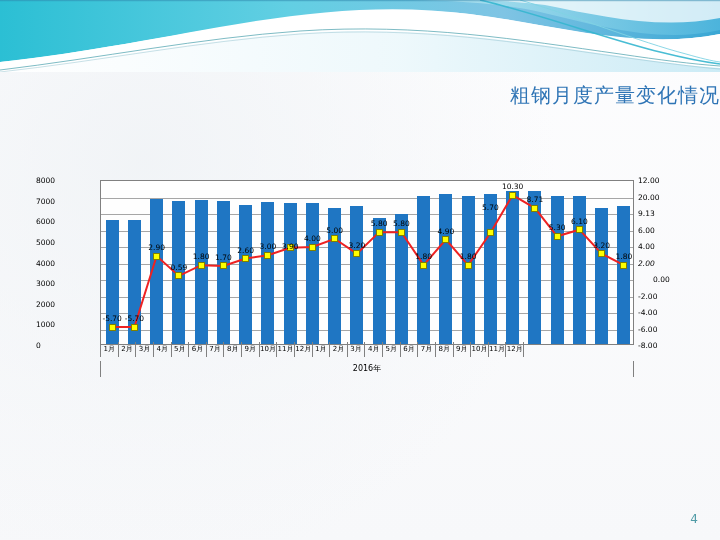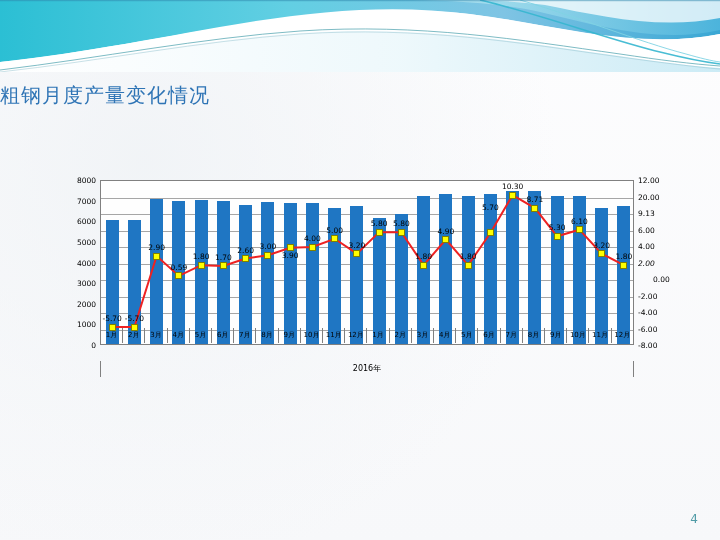--- a/index.html
+++ b/index.html
@@ -22,21 +22,21 @@
     position: absolute; top: 0; left: 0;
     width: 720px; height: 72px;
     overflow: hidden;
   }
   #header-wave svg { display: block; }
 
   
   #page-title {
     position: absolute;
     left: 0; right: 0; top: 82px;
-    text-align: left;
+    text-align: right;
     font-size: 20px;
     color: #2e74b5;
     letter-spacing: 1px;
     font-family: "DejaVu Sans", "Liberation Sans", sans-serif;
     font-weight: 400;
   }
 
   
   #chart-area {
     position: absolute;
@@ -94,42 +94,41 @@
     position: absolute;
     font-size: 7.5px;
     color: #000;
     white-space: nowrap;
     font-family: "DejaVu Sans","Liberation Sans",sans-serif;
     transform: translate(-50%, -100%);
   }
   
   .ytick {
     position: absolute;
-    right: 582px;
+    right: 602px;
     width: 40px;
-    text-align: right;
     font-size: 7.5px;
     color: #000;
     transform: translateY(-50%);
     font-family: "DejaVu Sans","Liberation Sans",sans-serif;
   }
   .y2tick {
     position: absolute;
     left: 580px;
     width: 44px;
     text-align: left;
     font-size: 7.5px;
     color: #000;
     transform: translateY(-50%);
     font-family: "DejaVu Sans","Liberation Sans",sans-serif;
   }
   #xaxis {
     position: absolute;
-    left: 42px; top: 156px;
-    width: 534px; height: 15px;
+    left: 42px; top: 170px;
+    width: 424px; height: 15px;
     display: flex;
     border-left: 1px solid #808080;
   }
   .xtick {
     flex: 1 1 0;
     text-align: center;
     font-size: 7px;
     color: #000;
     border-right: 1px solid #808080;
     line-height: 15px;
@@ -298,21 +297,21 @@
           </div>
         <div id="ptlabels">
             <div class="pt-label" style="left: 11.125px; top: 142.025px;">-5.70</div>
             <div class="pt-label" style="left: 33.375px; top: 142.025px;">-5.70</div>
             <div class="pt-label" style="left: 55.625px; top: 71.075px;">2.90</div>
             <div class="pt-label" style="left: 77.875px; top: 90.875px;">0.59</div>
             <div class="pt-label" style="left: 100.125px; top: 80.15px;">1.80</div>
             <div class="pt-label" style="left: 122.375px; top: 80.975px;">1.70</div>
             <div class="pt-label" style="left: 144.625px; top: 73.55px;">2.60</div>
             <div class="pt-label" style="left: 166.875px; top: 70.25px;">3.00</div>
-            <div class="pt-label" style="left: 189.125px; top: 79px;">3.90</div>
+            <div class="pt-label" style="left: 189.125px; top: 70px;">3.90</div>
             <div class="pt-label" style="left: 211.375px; top: 62px;">4.00</div>
             <div class="pt-label" style="left: 233.625px; top: 53.75px;">5.00</div>
             <div class="pt-label" style="left: 255.875px; top: 68.6px;">3.20</div>
             <div class="pt-label" style="left: 278.125px; top: 47.15px;">5.80</div>
             <div class="pt-label" style="left: 300.375px; top: 47.15px;">5.80</div>
             <div class="pt-label" style="left: 322.625px; top: 80.15px;">1.80</div>
             <div class="pt-label" style="left: 344.875px; top: 54.575px;">4.90</div>
             <div class="pt-label" style="left: 367.125px; top: 80.15px;">1.80</div>
             <div class="pt-label" style="left: 389.375px; top: 31px;">5.70</div>
             <div class="pt-label" style="left: 411.625px; top: 10.025px;">10.30</div>

